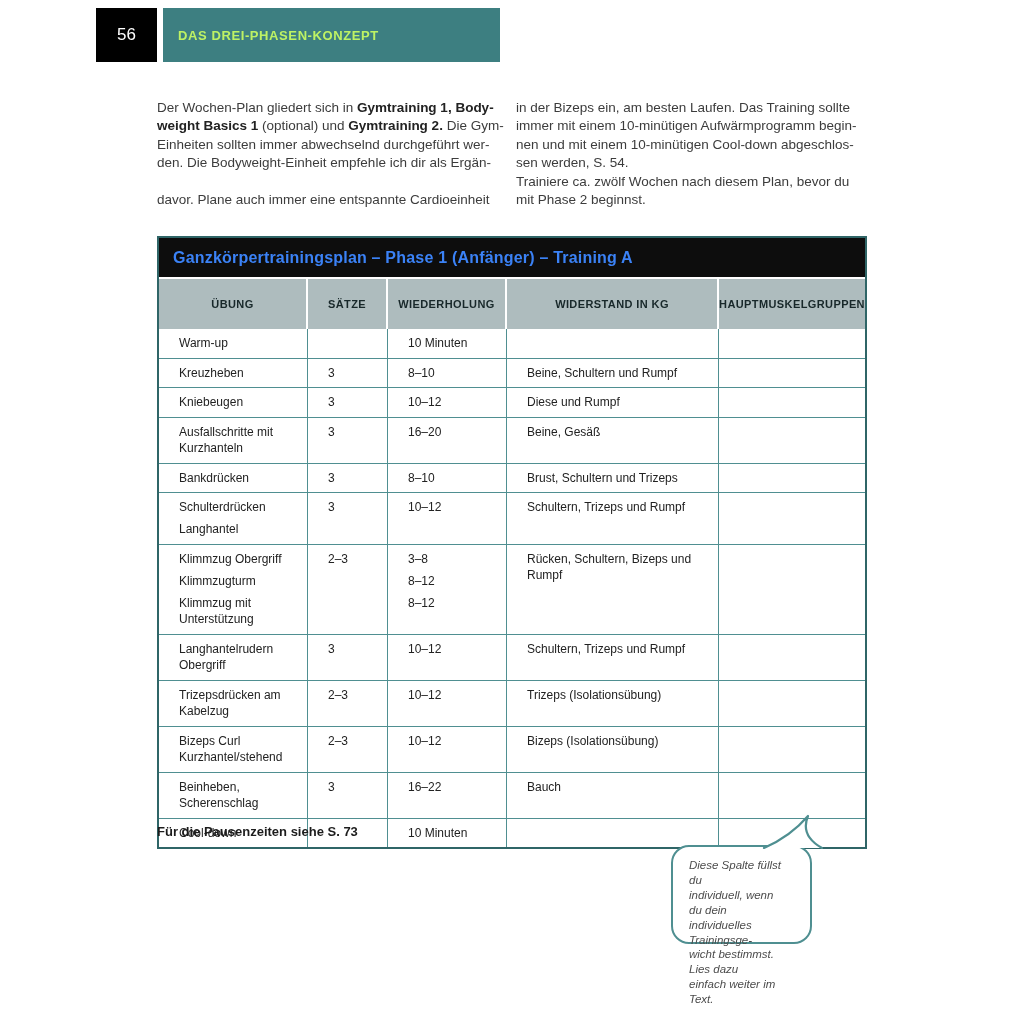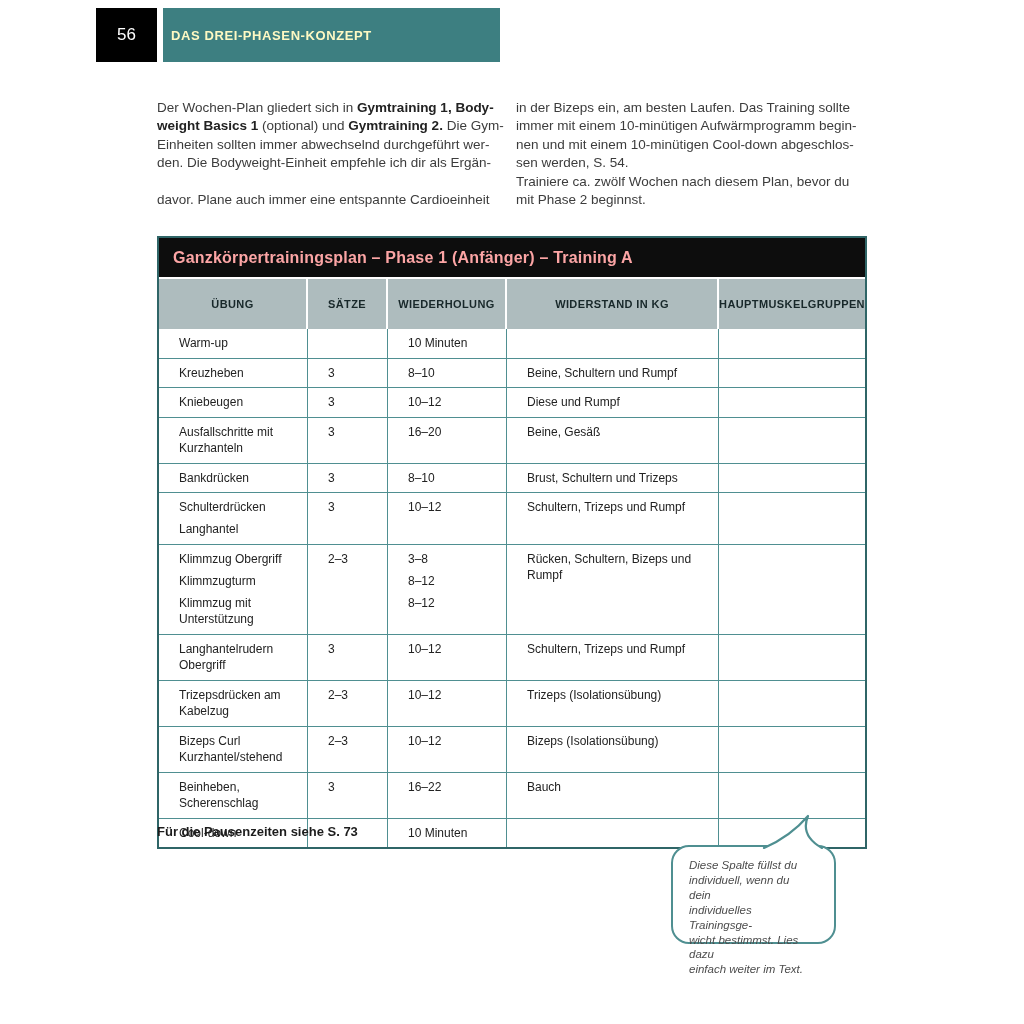--- a/index.html
+++ b/index.html
@@ -5,52 +5,52 @@
   * { margin:0; padding:0; box-sizing:border-box; }
   html,body { background:#fff; }
   body { font-family:"Liberation Sans", sans-serif; }
   .page { position:relative; width:1024px; height:1024px; background:#ffffff; overflow:hidden; }
 
   
   .pagenum-box { position:absolute; left:96px; top:8px; width:61px; height:54px;
     background:#000; color:#fff; display:flex; align-items:center; justify-content:center;
     font-size:17px; font-weight:normal; }
   .chapter-bar { position:absolute; left:163px; top:8px; width:337px; height:54px;
-    background:#3d7f81; color:#fef9c3; display:flex; align-items:center; padding-left:8px;
+    background:#3d7f81; color:#bef264; display:flex; align-items:center; padding-left:15px;
     font-size:13px; font-weight:bold; letter-spacing:0.6px; }
 
   
   .intro-col { position:absolute; top:99px; font-size:13.5px; line-height:18.4px; color:#3c3c3c; }
   .intro-left { left:157px; width:350px; }
   .intro-right { left:516px; width:358px; }
   .intro-col b { color:#222; }
 
   
   .ttable { position:absolute; left:157px; top:236px; width:710px;
     border:2px solid #2f6567; background:#fff; }
-  .ttitle { height:39px; line-height:39px; background:#0d0d0d; color:#fca5a5;
+  .ttitle { height:39px; line-height:39px; background:#0d0d0d; color:#3b82f6;
     font-size:16px; font-weight:bold; padding-left:14px; letter-spacing:0.2px; margin-bottom:2px; }
   .tgrid { display:grid; grid-template-columns:149px 80px 119px 212px 1fr; }
   .th { height:50px; display:flex; align-items:center; justify-content:center;
     background:#aebcbe; color:#18282a; font-size:11px; font-weight:bold; letter-spacing:0.4px;
     border-right:2.5px solid #fff; text-align:center; }
   .th:last-child { border-right:none; }
   .trow { border-bottom:1.5px solid #4f8f91; }
   .trow:last-child { border-bottom:none; }
   .td { padding:6px 20px; text-align:left; font-size:12px; line-height:16.5px; color:#222;
     border-right:1.5px solid #4f8f91; }
   .td:last-child { border-right:none; }
   .item { margin-bottom:5.5px; }
   .item:last-child { margin-bottom:0; }
 
   
   .footnote { position:absolute; left:157px; top:824px; font-size:13px; font-weight:bold; color:#1c1c1c; }
 
   
-  .bubble { position:absolute; left:671px; top:845px; width:165px; height:99px;
+  .bubble { position:absolute; left:671px; top:845px; width:141px; height:99px;
     border:2px solid #4f8f91; border-radius:18px; background:#fff;
     padding:11px 22px 10px 16px; }
   .bubble-text { font-size:11.5px; line-height:14.9px; font-style:italic; color:#4c4c4c; }
   .tail { position:absolute; left:754px; top:812px; width:82px; height:37px; z-index:2; }
 </style>
 </head>
 <body>
 
 <div class="page">
 

